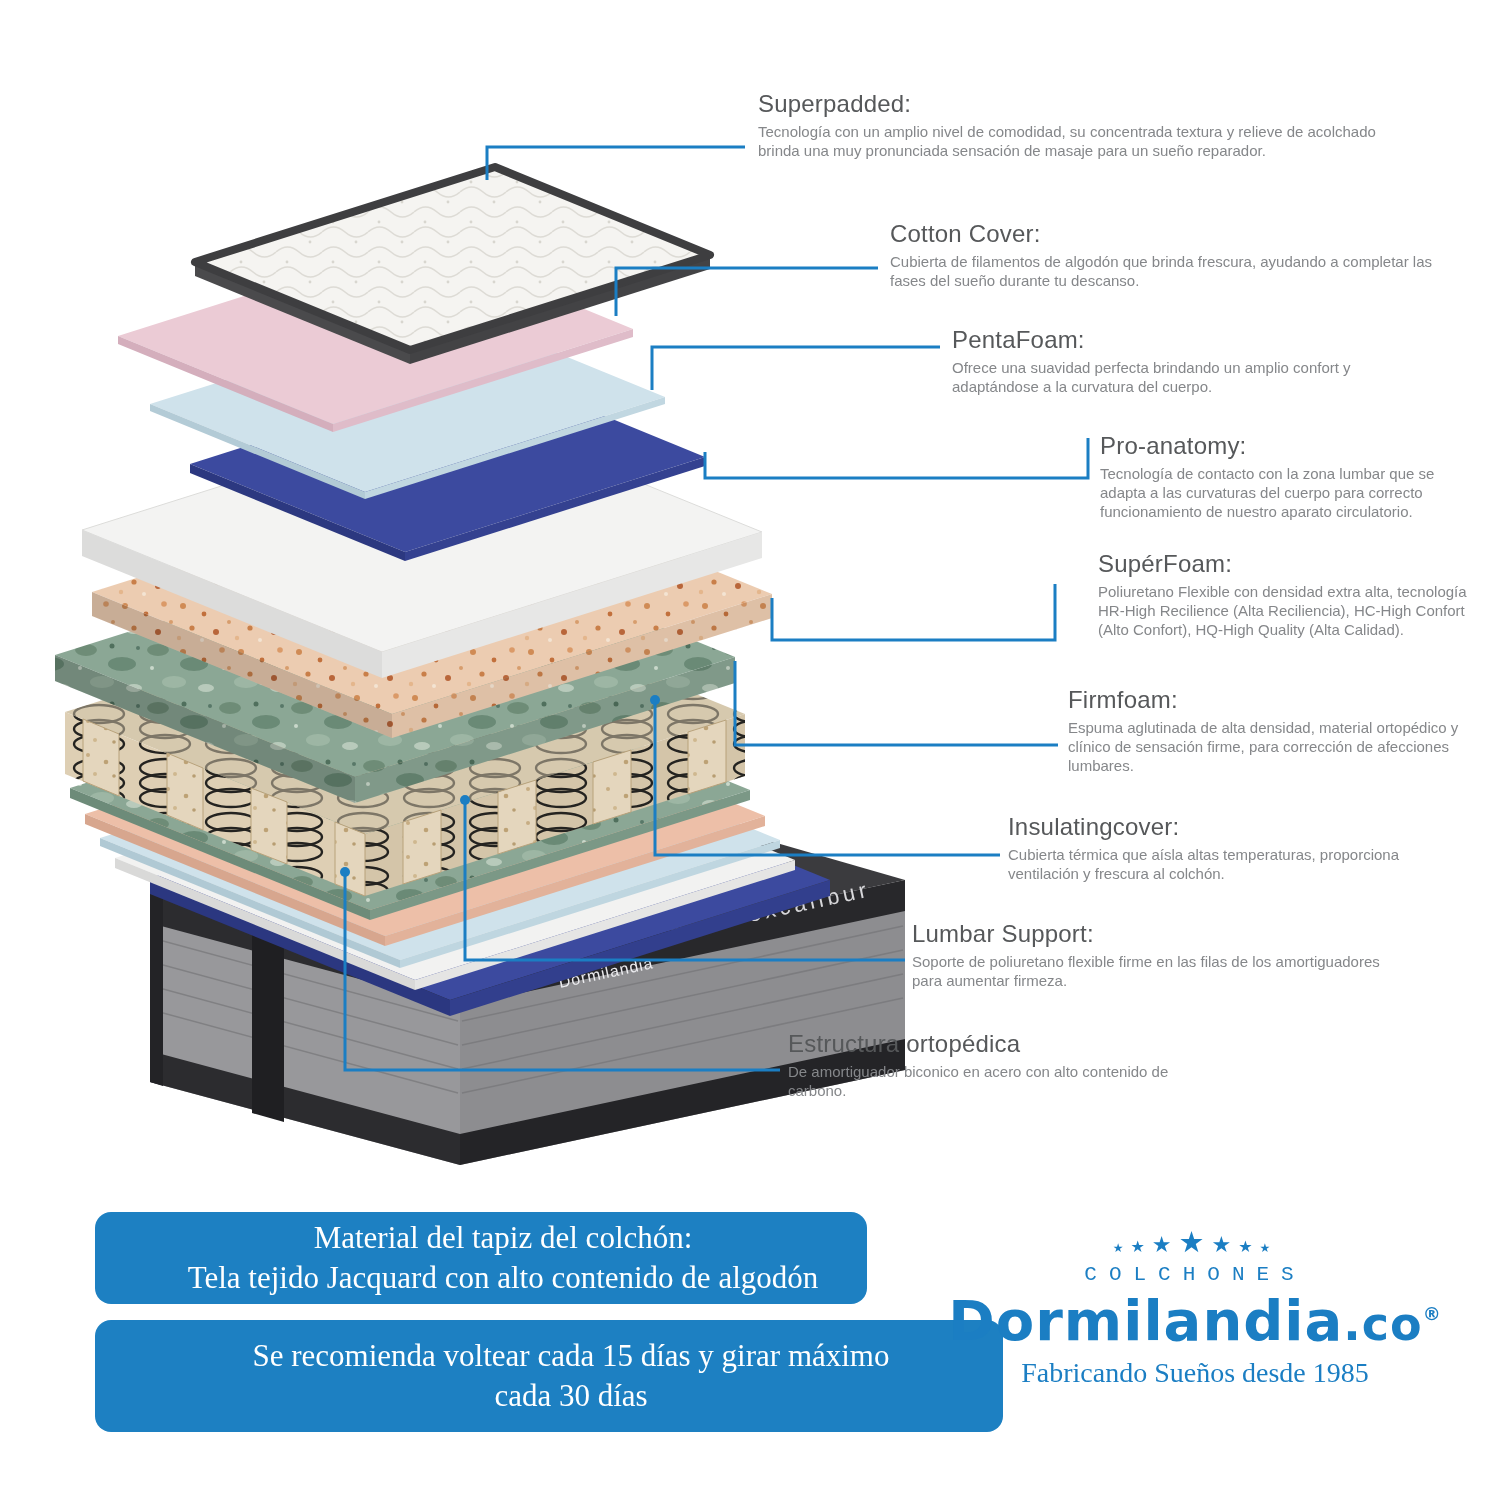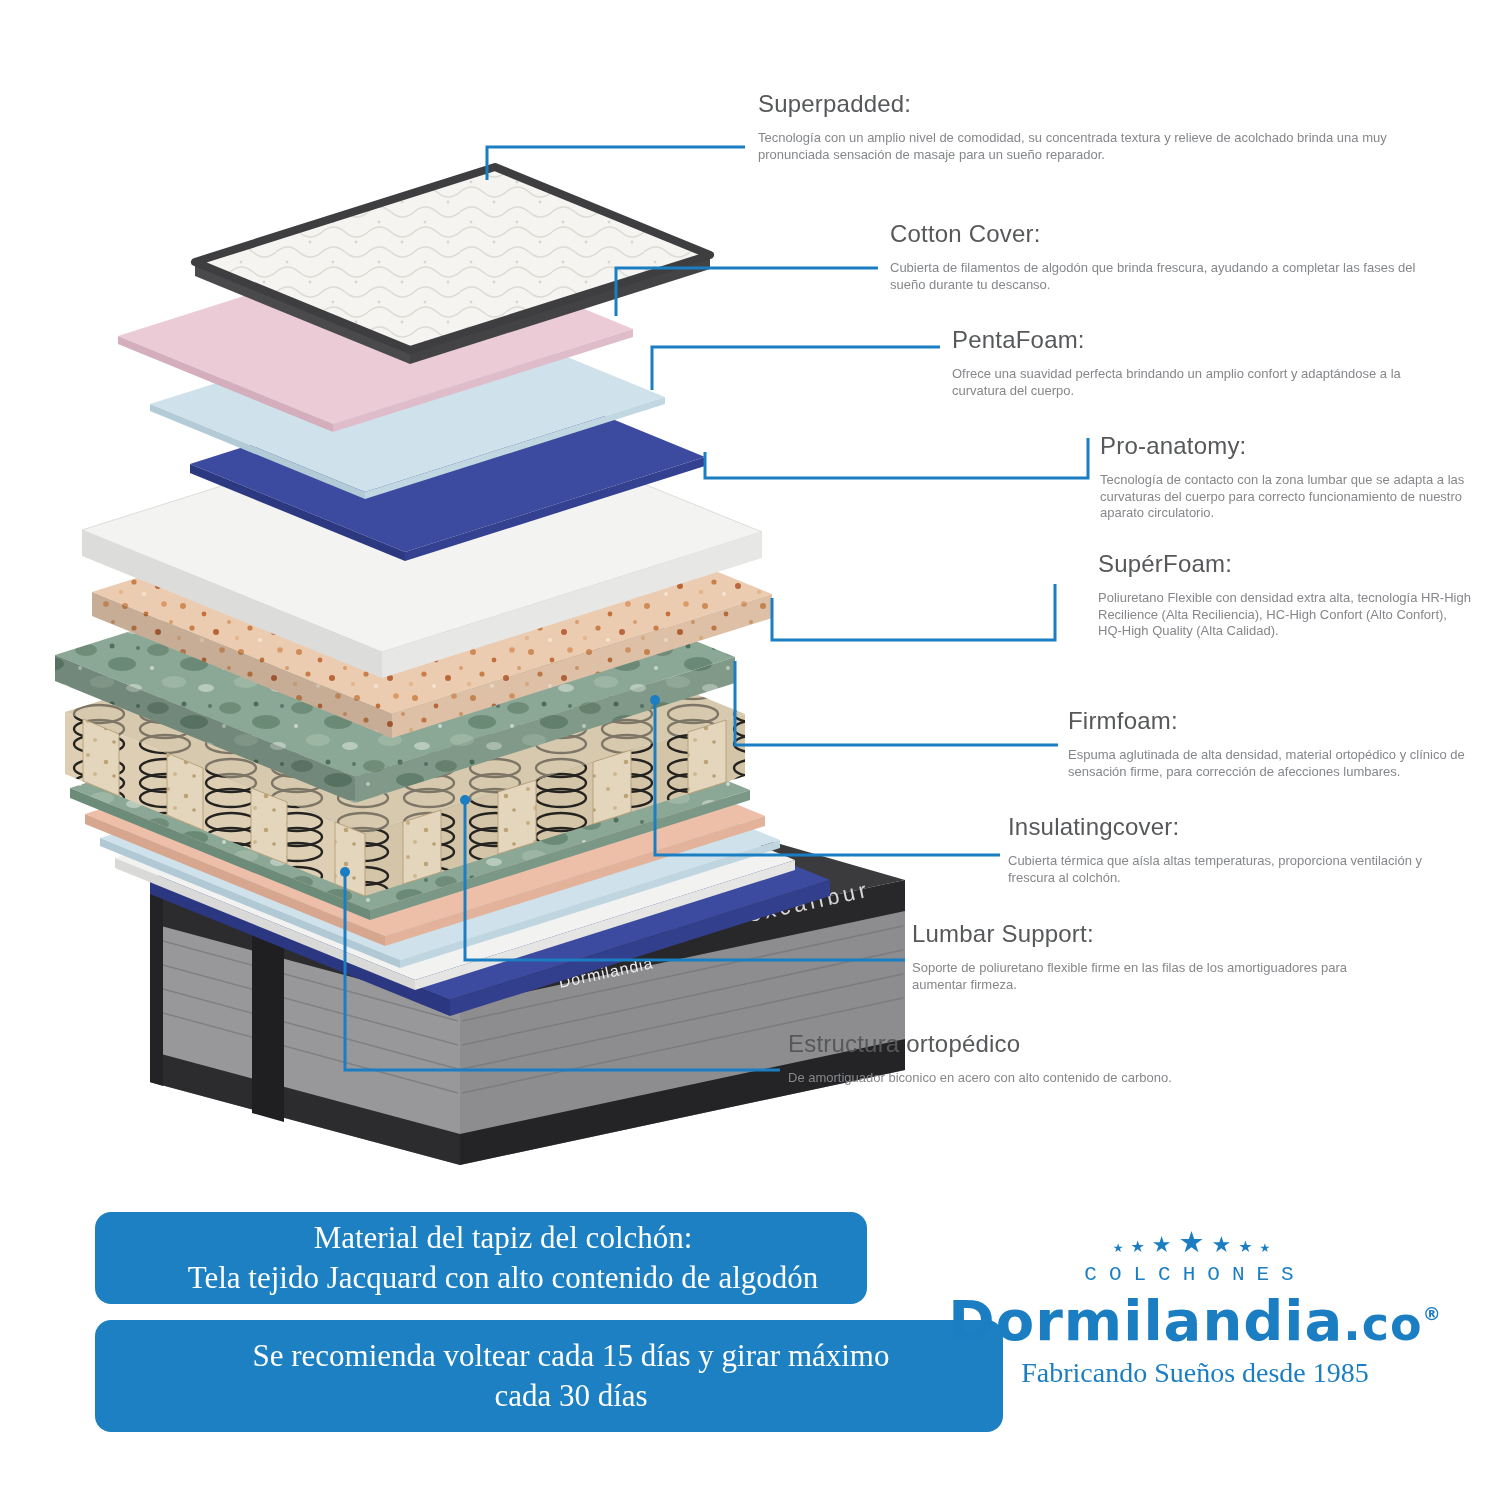--- a/index.html
+++ b/index.html
@@ -3,21 +3,21 @@
 <meta charset="utf-8">
 <style>
   * { margin:0; padding:0; box-sizing:border-box; }
   html,body { width:1500px; height:1500px; background:#ffffff;
               font-family:"Liberation Sans", sans-serif; }
   .canvas { position:relative; width:1500px; height:1500px; background:#fff; overflow:hidden; }
   .diagram-svg { position:absolute; left:0; top:0; }
 
   .callout { position:absolute; }
   .callout .ct { font-size:24px; font-weight:400; color:#56585a; letter-spacing:.2px; }
-  .callout .cd { margin-top:12px; font-size:13px; color:#85878a; line-height:1.28; }
+  .callout .cd { margin-top:4px; font-size:15px; color:#85878a; line-height:1.28; }
 
   .info-box { position:absolute; background:#1d80c2; border-radius:16px; color:#ffffff;
               font-family:"Liberation Serif", serif; text-align:center;
               display:flex; flex-direction:column; justify-content:center;padding-left:44px; }
   .info-box .l1, .info-box .l2 { font-size:31px; line-height:1.3; }
 
   .brand { position:absolute; left:930px; top:1228px; width:530px; text-align:center; color:#1b7ec3; }
   .brand .stars { line-height:1; letter-spacing:7px; }
   .brand .stars span { color:#1b7ec3; }
   .s1{font-size:12px;} .s2{font-size:16px;} .s3{font-size:22px;} .s4{font-size:29px;}
@@ -212,34 +212,34 @@
   <div class="cd">Ofrece una suavidad perfecta brindando un amplio confort y adaptándose a la curvatura del cuerpo.</div>
 </div>
 <div class="callout" style="left:1100px; top:432px; width:365px;">
   <div class="ct">Pro-anatomy:</div>
   <div class="cd">Tecnología de contacto con la zona lumbar que se adapta a las curvaturas del cuerpo para correcto funcionamiento de nuestro aparato circulatorio.</div>
 </div>
 <div class="callout" style="left:1098px; top:550px; width:375px;">
   <div class="ct">SupérFoam:</div>
   <div class="cd">Poliuretano Flexible con densidad extra alta, tecnología HR-High Recilience (Alta Reciliencia), HC-High Confort (Alto Confort), HQ-High Quality (Alta Calidad).</div>
 </div>
-<div class="callout" style="left:1068px; top:707px; width:400px;">
+<div class="callout" style="left:1068px; top:686px; width:400px;">
   <div class="ct">Firmfoam:</div>
   <div class="cd">Espuma aglutinada de alta densidad, material ortopédico y clínico de sensación firme, para corrección de afecciones lumbares.</div>
 </div>
 <div class="callout" style="left:1008px; top:813px; width:440px;">
   <div class="ct">Insulatingcover:</div>
   <div class="cd">Cubierta térmica que aísla altas temperaturas, proporciona ventilación y frescura al colchón.</div>
 </div>
 <div class="callout" style="left:912px; top:920px; width:480px;">
   <div class="ct">Lumbar Support:</div>
   <div class="cd">Soporte de poliuretano flexible firme en las filas de los amortiguadores para aumentar firmeza.</div>
 </div>
 <div class="callout" style="left:788px; top:1030px; width:430px;">
-  <div class="ct">Estructura ortopédico</div>
+  <div class="ct">Estructura ortopédica</div>
   <div class="cd">De amortiguador biconico en acero con alto contenido de carbono.</div>
 </div>
 
 <div class="info-box" style="left:95px; top:1212px; width:772px; height:92px;">
   <div class="l1">Material del tapiz del colchón:</div>
   <div class="l2">Tela tejido Jacquard con alto contenido de algodón</div>
 </div>
 <div class="info-box" style="left:95px; top:1320px; width:908px; height:112px;">
   <div class="l1">Se recomienda voltear cada 15 días y girar máximo</div>
   <div class="l2">cada 30 días</div>

